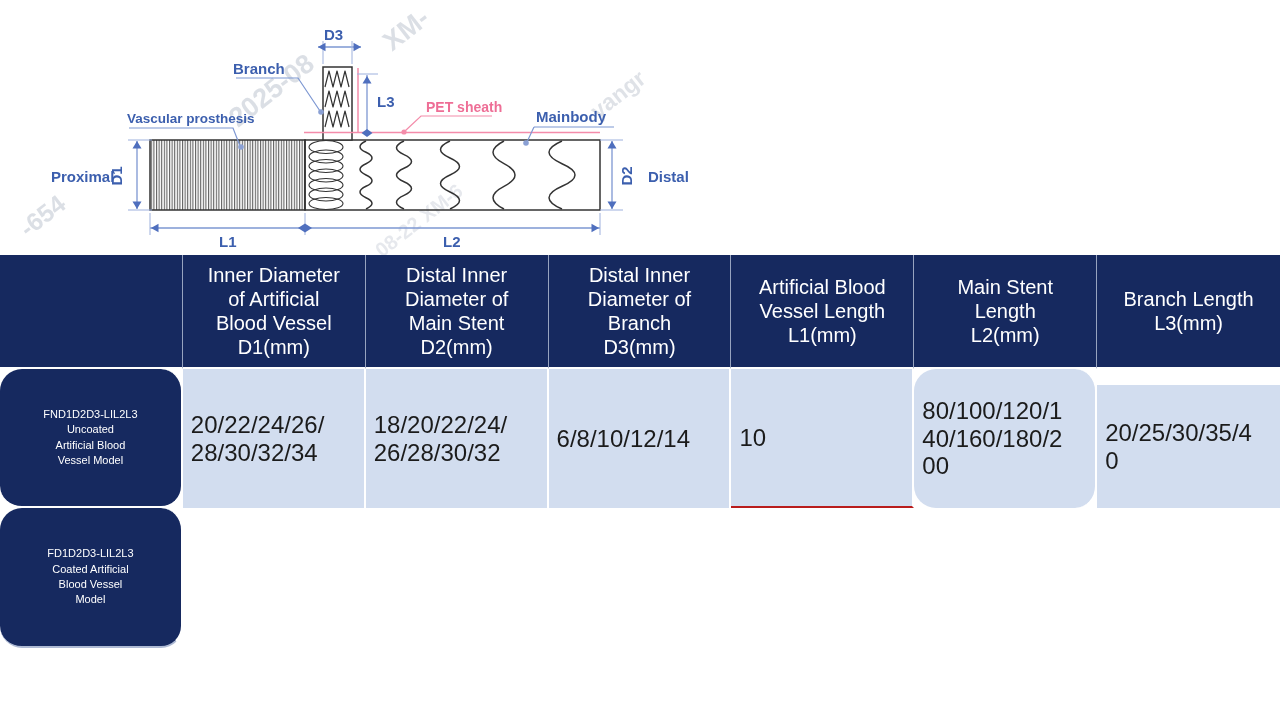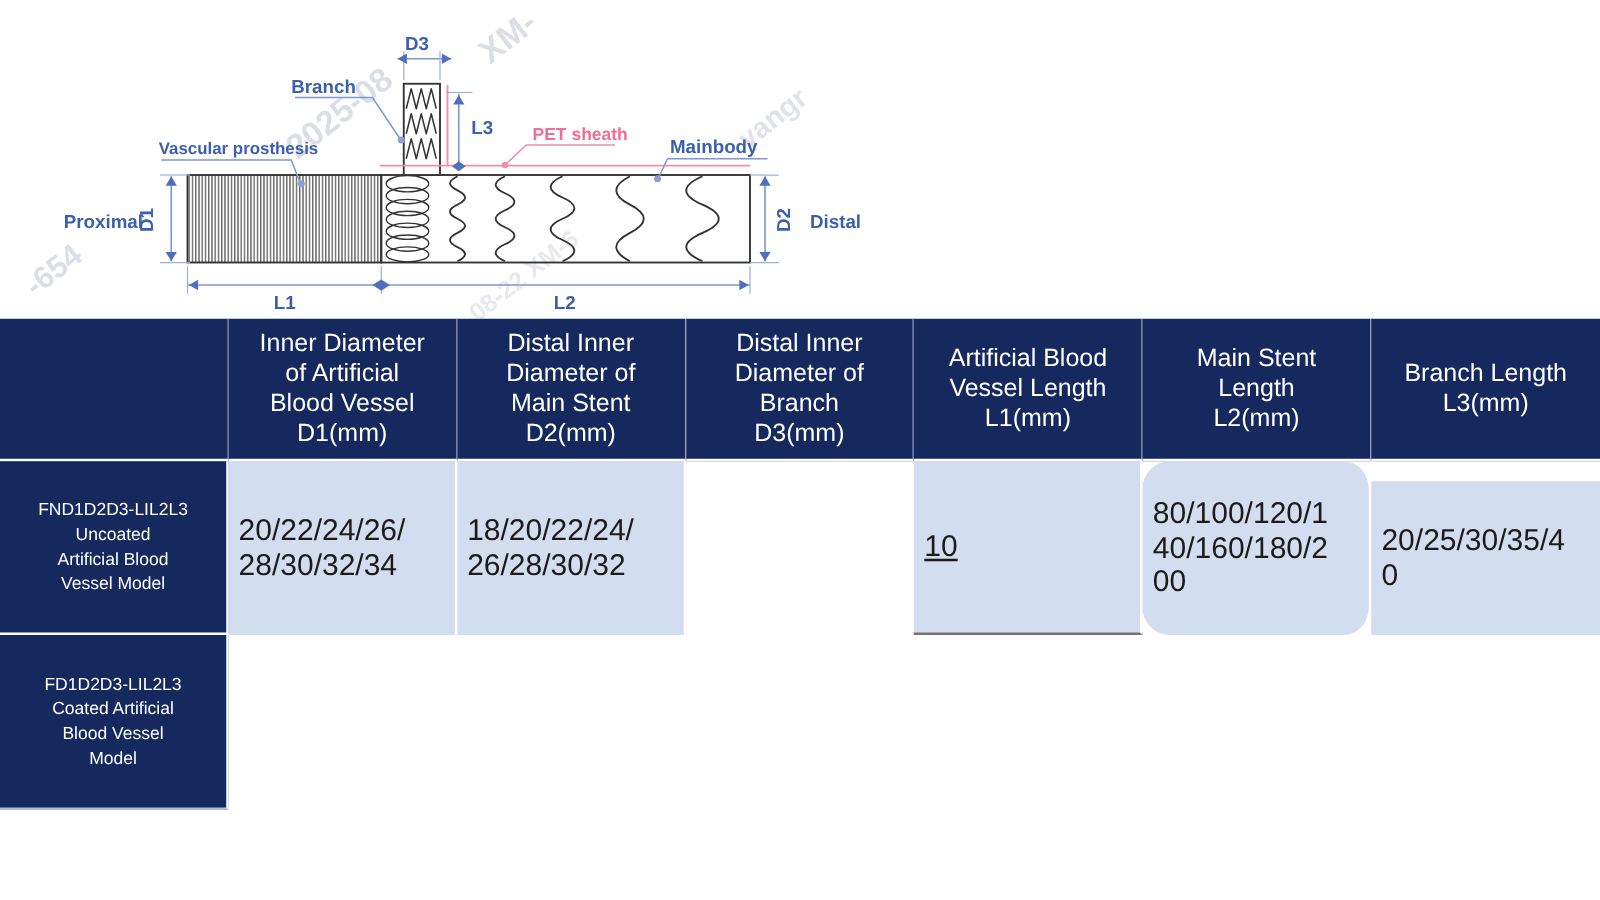--- a/index.html
+++ b/index.html
@@ -10,27 +10,27 @@
   
   .spec-table{position:absolute;left:0;top:255px;width:1280px;
     display:grid;grid-template-columns:repeat(7,1fr);grid-template-rows:114px 139px 140px;
     background:#ffffff;}
   .cell{box-sizing:border-box;display:flex;align-items:center;}
   .hdr{background:var(--navy);color:#fff;justify-content:center;text-align:center;
        font-size:20px;line-height:1.2;border-right:1px solid #97a3bf;border-bottom:2px solid #fff;
        white-space:pre-line;padding:2px 4px;}
   .hdr.last{border-right:none;}
   .lbl{background:var(--navy);color:#fff;justify-content:center;text-align:center;
-       font-size:14px;line-height:1.4;border-right:2px solid #fff;white-space:pre-line;padding:2px 4px;}
+       font-size:11px;line-height:1.4;border-right:2px solid #fff;white-space:pre-line;padding:2px 4px;border-radius:22px;}
   .lbl.mid{border-bottom:2px solid #fff;}
   .lbl.bot{border-bottom:2px solid #aebad4;}
   .val{background:var(--cellblue);color:#1b1b1b;font-size:24px;line-height:1.15;
        padding:2px 30px 2px 8px;word-break:break-all;border-right:2px solid #fff;}
   .val.last{border-right:none;padding-right:26px;margin-top:16px;}
-  .val.split-top{border-bottom:2px solid #737373;text-decoration:underline;}
+  .val.split-top{border-bottom:2px solid #b91c1c;}
   .span2{grid-row:span 2;}
 </style>
 </head>
 <body>
 
 <div class="page" style="--navy:#16295f;--cellblue:#d2ddef;">
 
   <svg class="diagram" width="730" height="255" viewBox="0 0 730 255">
     <defs>
       <pattern id="hatch" width="2.6" height="4" patternUnits="userSpaceOnUse">
@@ -177,20 +177,21 @@
 
     <div class="cell lbl mid" style="grid-column:1;grid-row:2;">FND1D2D3-LIL2L3
 Uncoated
 Artificial Blood
 Vessel Model</div>
 
     <div class="cell val span2" style="grid-column:2;grid-row:2;">20/22/24/26/28/30/32/34</div>
 
     <div class="cell val span2" style="grid-column:3;grid-row:2;">18/20/22/24/26/28/30/32</div>
 
+    <div class="cell val span2" style="grid-column:4;grid-row:2;">6/8/10/12/14</div>
 
     <div class="cell val split-top" style="grid-column:5;grid-row:2;">10</div>
 
     <div class="cell val span2" style="grid-column:6;grid-row:2;border-radius:22px;">80/100/120/140/160/180/200</div>
 
     <div class="cell val last span2" style="grid-column:7;grid-row:2;">20/25/30/35/40</div>
 
     <div class="cell lbl bot" style="grid-column:1;grid-row:3;">FD1D2D3-LIL2L3
 Coated Artificial
 Blood Vessel

